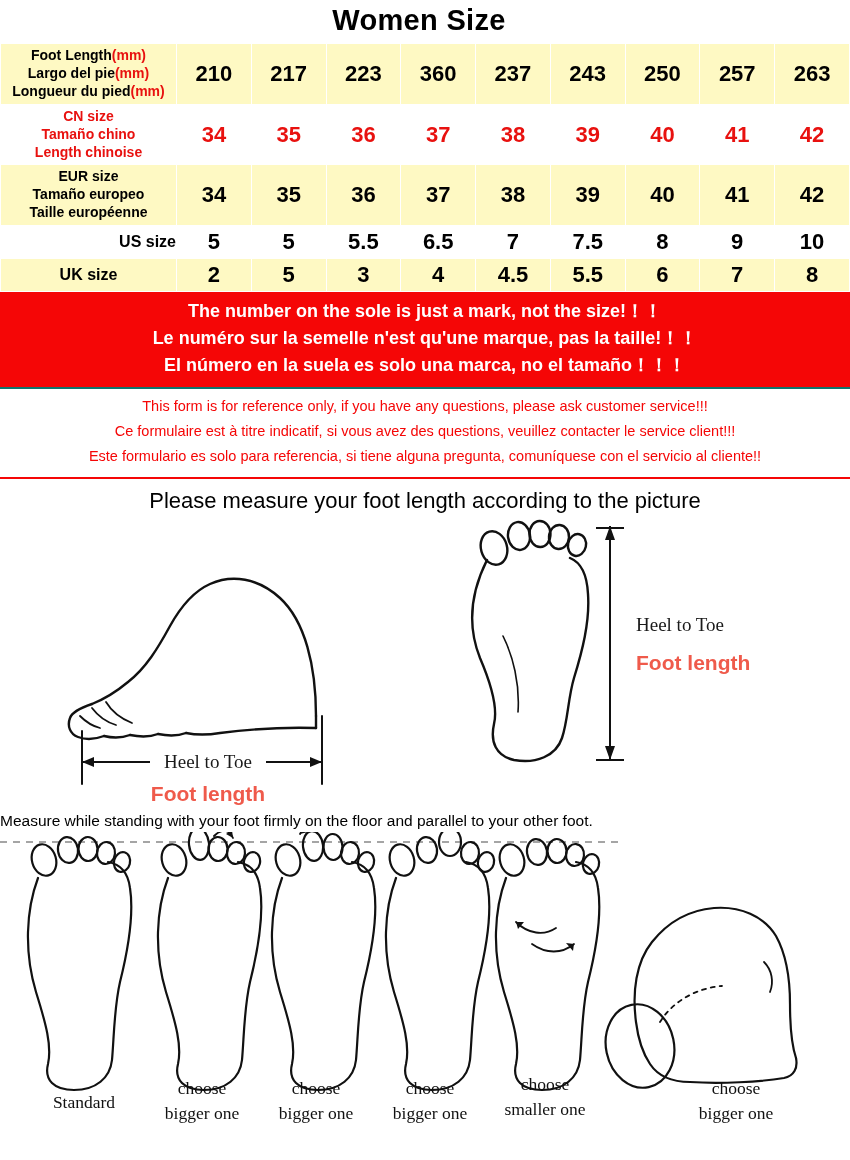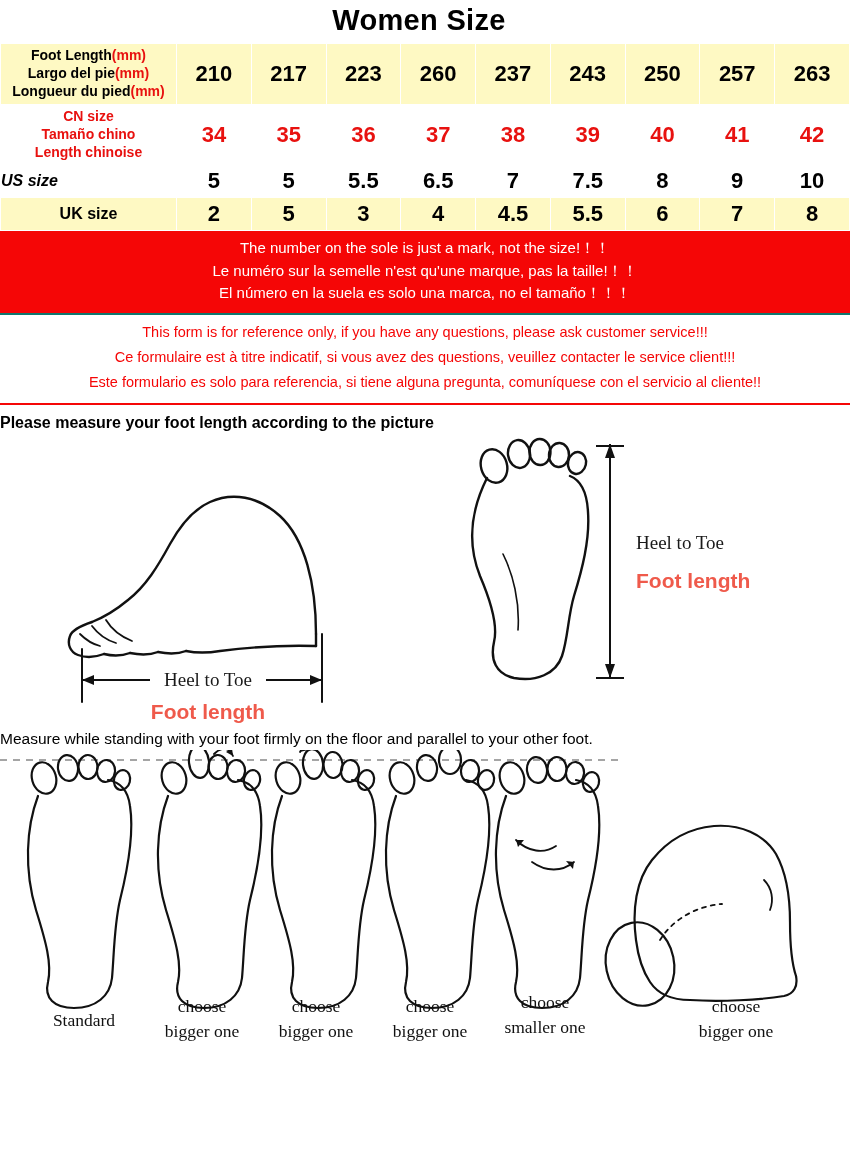--- a/index.html
+++ b/index.html
@@ -49,43 +49,44 @@
   .mm-red { color: #e8110f; }
 
   
   .warn-band {
     background: #f50606;
     color: #ffffff;
     text-align: center;
     padding: 6px 4px 8px 4px;
   }
   .warn-band div {
-    font-size: 15px;
-    font-weight: normal;
+    font-size: 18px;
+    font-weight: bold;
     line-height: 1.5;
   }
 
   
   .note-band {
     background: #ffffff;
     text-align: center;
     padding: 5px 6px 8px 6px;
     border-top: 2px solid #0f766e;
     border-bottom: 2px solid #f50606;
   }
   .note-band div {
     color: #f50606;
     font-size: 14.5px;
     line-height: 1.72;
   }
 
   
   .instruction {
-    font-size: 16px;
-    font-weight: bold;
+    text-align: center;
+    font-size: 22px;
+    font-weight: normal;
     color: #000;
     padding: 9px 0 2px 0;
   }
   .instruction2 {
     text-align: left;
     font-size: 15.5px;
     color: #000;
     padding: 6px 0 2px 0;
   }
 
@@ -122,21 +123,21 @@
     <tbody>
       <tr class="row-green">
         <td class="label-cell">
           <div><span class="lbl-blk">Foot Length</span><span class="mm-red">(mm)</span></div>
           <div><span class="lbl-blk">Largo del pie</span><span class="mm-red">(mm)</span></div>
           <div><span class="lbl-blk">Longueur du pied</span><span class="mm-red">(mm)</span></div>
         </td>
         <td class="val">210</td>
         <td class="val">217</td>
         <td class="val">223</td>
-        <td class="val">260</td>
+        <td class="val">360</td>
         <td class="val">237</td>
         <td class="val">243</td>
         <td class="val">250</td>
         <td class="val">257</td>
         <td class="val">263</td>
       </tr>
 
       <tr class="row-white">
         <td class="label-cell">
           <div class="lbl-red">CN size</div>
@@ -147,23 +148,39 @@
         <td class="val-red">35</td>
         <td class="val-red">36</td>
         <td class="val-red">37</td>
         <td class="val-red">38</td>
         <td class="val-red">39</td>
         <td class="val-red">40</td>
         <td class="val-red">41</td>
         <td class="val-red">42</td>
       </tr>
 
+      <tr class="row-green">
+        <td class="label-cell">
+          <div class="lbl-blk">EUR size</div>
+          <div class="lbl-blk">Tamaño europeo</div>
+          <div class="lbl-blk">Taille européenne</div>
+        </td>
+        <td class="val">34</td>
+        <td class="val">35</td>
+        <td class="val">36</td>
+        <td class="val">37</td>
+        <td class="val">38</td>
+        <td class="val">39</td>
+        <td class="val">40</td>
+        <td class="val">41</td>
+        <td class="val">42</td>
+      </tr>
 
       <tr class="row-white">
-        <td class="label-cell" style="text-align:left;font-style:italic;">
+        <td class="label-cell" style="text-align:right;">
           <div class="lbl-blk" style="font-size:16px;">US size</div>
         </td>
         <td class="val">5</td>
         <td class="val">5</td>
         <td class="val">5.5</td>
         <td class="val">6.5</td>
         <td class="val">7</td>
         <td class="val">7.5</td>
         <td class="val">8</td>
         <td class="val">9</td>

